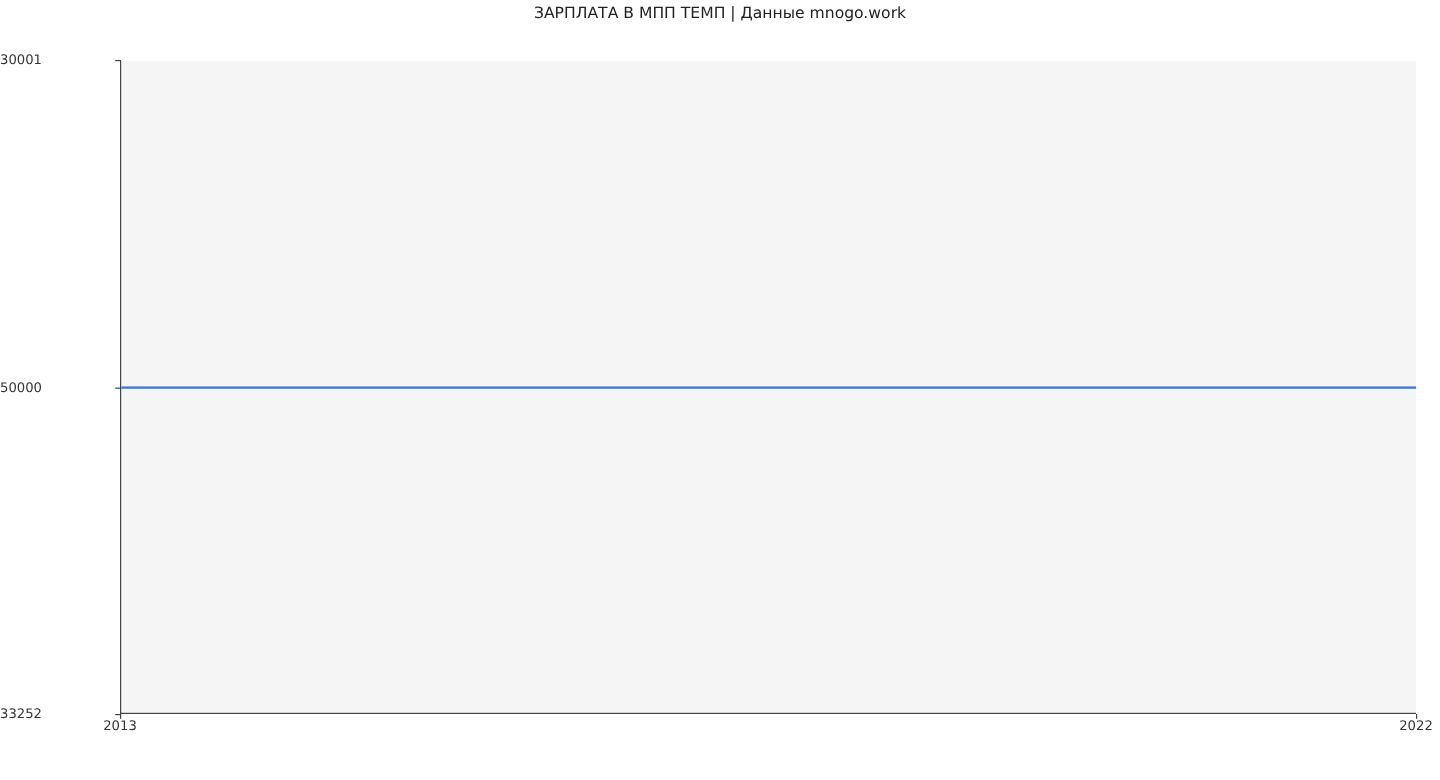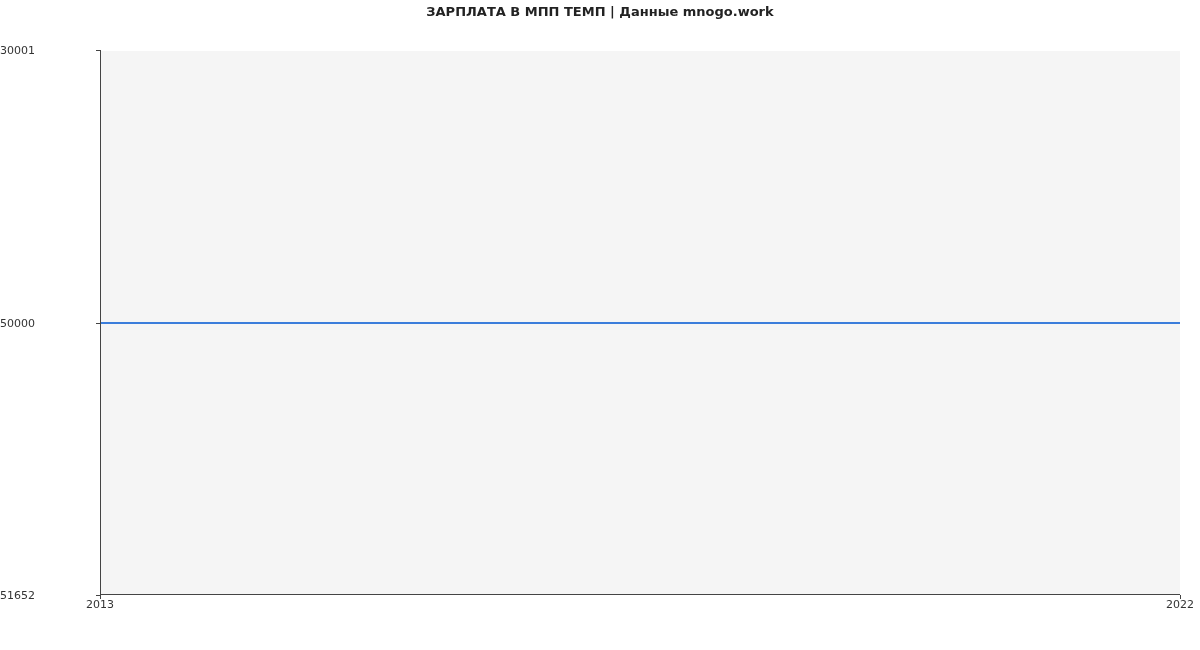--- a/index.html
+++ b/index.html
@@ -18,21 +18,20 @@
     height: 650px;
   }
   .chart-title {
     position: absolute;
     top: 4px;
     left: 0;
     width: 100%;
     text-align: center;
     font-size: 13px;
     color: #222;
-    font-weight: bold;
   }
   .plot-area {
     position: absolute;
     left: 100px;
     top: 50px;
     width: 1080px;   
     height: 545px;   
     background: #f5f5f5;
     border-left: 1px solid #444;
     border-bottom: 1px solid #444;
@@ -94,21 +93,21 @@
 </style>
 </head>
 <body>
 
 <div class="chart-wrapper">
 
   <div class="chart-title">ЗАРПЛАТА В МПП ТЕМП | Данные mnogo.work</div>
 
   <div class="ytick" style="top:50px">30001</div>
   <div class="ytick" style="top:322.5px">50000</div>
-  <div class="ytick" style="top:595px">51652</div>
+  <div class="ytick" style="top:595px">33252</div>
 
   <div class="ytick-mark" style="top:50px"></div>
   <div class="ytick-mark" style="top:322.5px"></div>
   <div class="ytick-mark" style="top:595px"></div>
 
   <div class="xtick" style="left:100px">2013</div>
   <div class="xtick" style="left:1180px">2022</div>
 
   <div class="xtick-mark" style="left:100px"></div>
   <div class="xtick-mark" style="left:1180px"></div>

